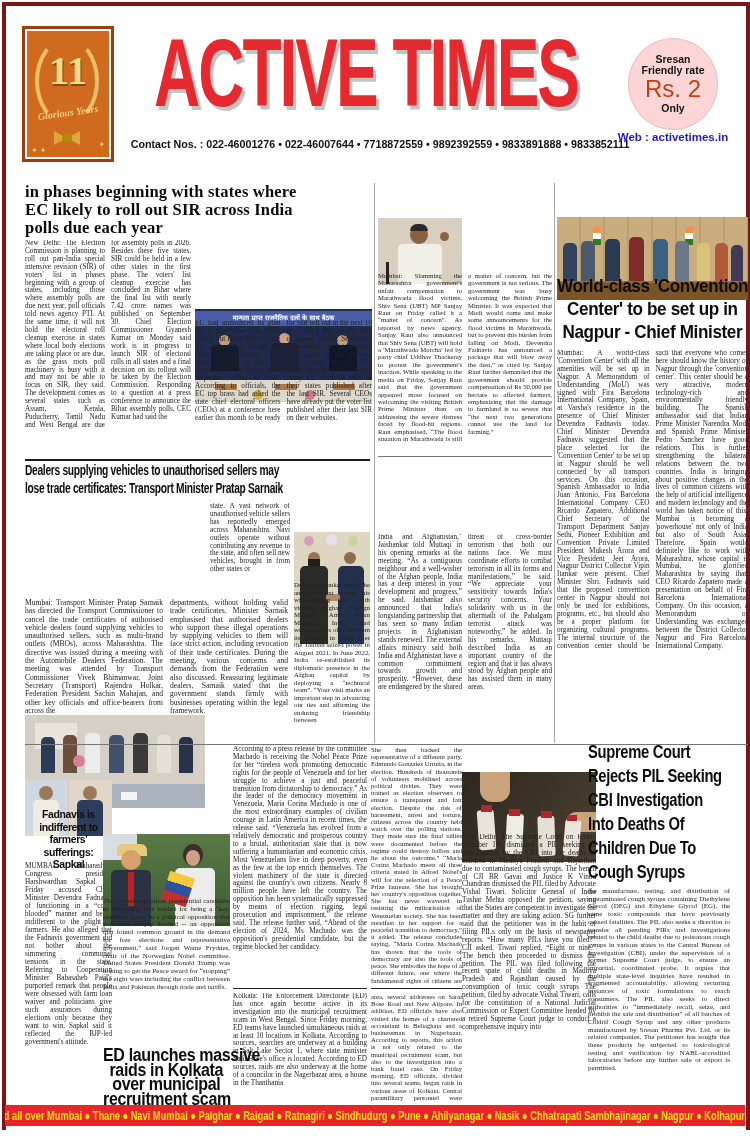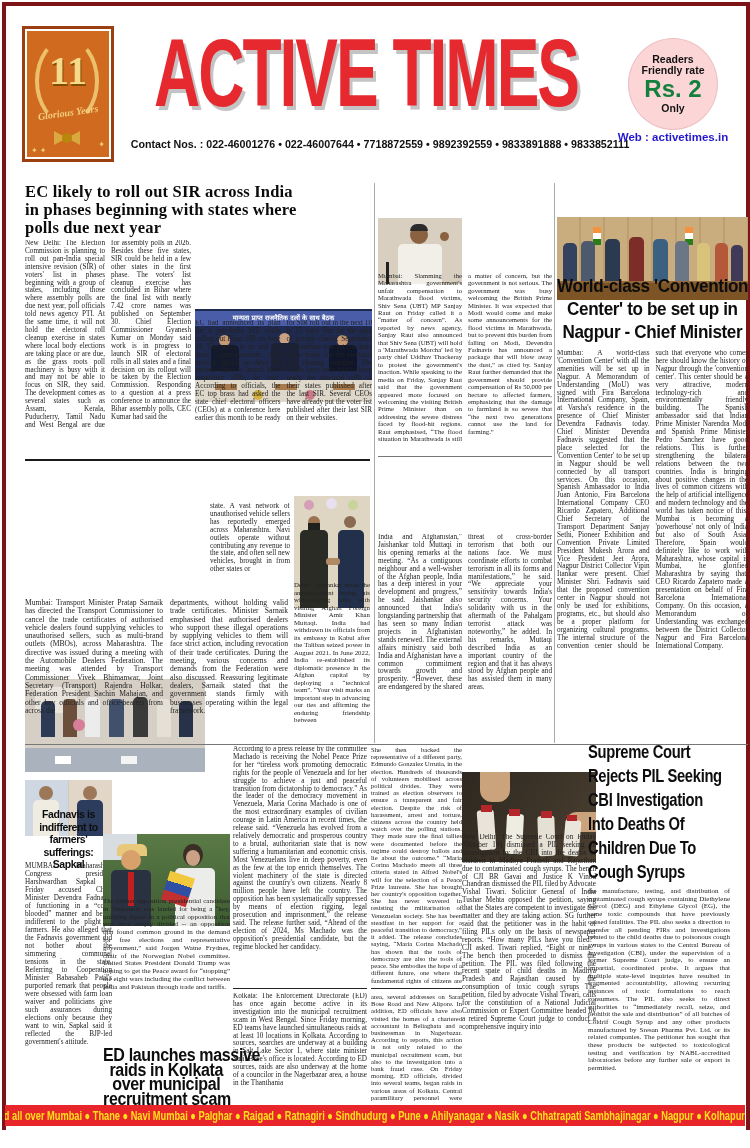--- a/index.html
+++ b/index.html
@@ -42,21 +42,21 @@
               transform:scale(1.0,1.52);transform-origin:center top;
               text-shadow:3px 3px 0 #c4c4c4;}
   .contact{position:absolute;left:112px;top:134px;width:508px;text-align:center;}
   .contact span{display:inline-block;font:bold 11.5px "Liberation Sans",sans-serif;color:#111;
                 transform:scaleX(.93);transform-origin:center;white-space:nowrap;}
   .price{position:absolute;left:628px;top:38px;width:88px;height:90px;border-radius:50%;
          background:#fcd6d6;border:1px solid #eebfc2;display:flex;flex-direction:column;
          align-items:center;justify-content:center;line-height:1.05;
          font-family:"Liberation Sans",sans-serif;color:#111;}
   .price .s{font-weight:bold;font-size:10.5px;}
-  .price .p{font-weight:bold;font-size:24px;color:#15803d;line-height:1.1;}
+  .price .p{font-weight:normal;font-size:24px;color:#c2410c;line-height:1.1;}
   .web{position:absolute;left:610px;top:131px;width:126px;text-align:center;
        font:bold 11.5px "Liberation Sans",sans-serif;color:#2417cc;}
   .issuebar{position:absolute;left:5px;top:157px;width:740px;height:21px;background:#7d1026;
             display:flex;align-items:center;justify-content:center;gap:4px;}
   .issuebar .t{font:bold 14.5px "Liberation Sans",sans-serif;color:#fff;letter-spacing:-0.2px;
                transform:scaleX(.96);white-space:nowrap;}
   .issuebar .p{font:bold 8.5px "Liberation Sans",sans-serif;color:#fff;align-self:flex-end;padding-bottom:3px;}
   .footerbar{position:absolute;left:5px;top:1105px;width:740px;height:21px;background:#e8252a;
              overflow:hidden;display:flex;align-items:center;justify-content:center;}
   .footerbar span{display:inline-block;font:bold 12.5px "Liberation Sans",sans-serif;color:#ffe11a;
@@ -75,34 +75,34 @@
       <div class="logo-cap">Glorious Years</div>
       <div class="bow"></div>
     </div>
     <div class="title-wrap">
       <span class="title-text">ACTIVE TIMES</span>
     </div>
     <div class="contact">
       <span>Contact Nos. : 022-46001276 • 022-46007644 • 7718872559 • 9892392559 • 9833891888 • 9833852111</span>
     </div>
     <div class="price">
-      <div class="s">Readers</div>
+      <div class="s">Sresan</div>
       <div class="s">Friendly rate</div>
       <div class="p">Rs. 2</div>
       <div class="s">Only</div>
     </div>
     <div class="web">Web : activetimes.in</div>
   </div>
 
 
   <div class="abs" style="left:25px;top:183px;width:347px;height:276px;">
     <div class="hser" style="font-size:16.5px;line-height:18px;letter-spacing:.2px;">
+      <div>in phases beginning with states where</div>
       <div>EC likely to roll out SIR across India</div>
-      <div>in phases beginning with states where</div>
-      <div style="width:170px;">polls due next year</div>
+      <div style="width:170px;">polls due each year</div>
     </div>
     <div class="ph abs" style="left:170px;top:40px;width:177px;height:93px;background:#202a4e;">
       <div class="abs" style="left:0;top:2px;width:177px;height:15px;background:#4a5da8;color:#fff;
            font:bold 6.5px 'DejaVu Sans',sans-serif;text-align:center;line-height:15px;overflow:hidden;">मान्यता प्राप्त राजनैतिक दलों के साथ बैठक</div>
       <div class="hd" style="left:24px;top:26px;width:11px;height:11px;background:#c79a76;"></div>
       <div class="fig" style="left:16px;top:36px;width:28px;height:26px;background:#141a2e;"></div>
       <div class="hd" style="left:84px;top:24px;width:11px;height:11px;background:#caa183;"></div>
       <div class="fig" style="left:76px;top:34px;width:28px;height:28px;background:#1a2138;"></div>
       <div class="hd" style="left:142px;top:26px;width:11px;height:11px;background:#c79a76;"></div>
       <div class="fig" style="left:134px;top:36px;width:28px;height:26px;background:#10162a;"></div>
@@ -152,20 +152,24 @@
       <span class="sq" style="width:111%;transform:scaleX(.9);text-align:center;">Center' to be set up in</span>
       <span class="sq" style="width:111%;transform:scaleX(.9);text-align:center;">Nagpur - Chief Minister</span>
     </div>
     <div class="just bt c2 abs" style="left:0;top:166px;width:191px;height:392px;">Mumbai: A world-class 'Convention Center' with all the amenities will be set up in Nagpur. A Memorandum of Understanding (MoU) was signed with Fira Barcelona International Company, Spain, at Varsha's residence in the presence of Chief Minister Devendra Fadnavis today. Chief Minister Devendra Fadnavis suggested that the place selected for the 'Convention Center' to be set up in Nagpur should be well connected by all transport services. On this occasion, Spanish Ambassador to India Juan Antonio, Fira Barcelona International Company CEO Ricardo Zapatero, Additional Chief Secretary of the Transport Department Sanjay Sethi, Pioneer Exhibition and Convention Private Limited President Mukesh Arora and Vice President Jeet Arora, Nagpur District Collector Vipin Itankar were present. Chief Minister Shri. Fadnavis said that the proposed convention center in Nagpur should not only be used for exhibitions, programs, etc., but should also be a proper platform for organizing cultural programs. The internal structure of the convention center should be such that everyone who comes here should know the history of Nagpur through the 'convention center'. This center should be a very attractive, modern technology-rich and environmentally friendly building. The Spanish ambassador said that Indian Prime Minister Narendra Modi and Spanish Prime Minister Pedro Sanchez have good relations. This is further strengthening the bilateral relations between the two countries. India is bringing about positive changes in the lives of common citizens with the help of artificial intelligence and modern technology and the world has taken notice of this. Mumbai is becoming a 'powerhouse' not only of India but also of South Asia. Therefore, Spain would definitely like to work with Maharashtra, whose capital is Mumbai, he glorified Maharashtra by saying that. CEO Ricardo Zapatero made a presentation on behalf of Fira Barcelona International Company. On this occasion, a Memorandum of Understanding was exchanged between the District Collector Nagpur and Fira Barcelona International Company.</div>
   </div>
 
   <div class="rule-h abs" style="left:25px;top:459px;width:345px;"></div>
   <div class="rule-h1 abs" style="left:378px;top:456px;width:174px;"></div>
 
   <div class="abs" style="left:25px;top:461px;width:345px;height:283px;">
+    <div class="hcond" style="font-size:14px;line-height:18px;width:265px;overflow:visible;">
+      <span class="sq" style="width:137%;transform:scaleX(.73);">Dealers supplying vehicles to unauthorised sellers may</span>
+      <span class="sq" style="width:137%;transform:scaleX(.73);">lose trade certificates: Transport Minister Pratap Sarnaik</span>
+    </div>
     <div class="ph abs" style="left:269px;top:3px;width:76px;height:112px;background:#ded5c2;">
       <div class="hd" style="left:10px;top:4px;width:10px;height:10px;background:#d4a0b8;"></div>
       <div class="hd" style="left:32px;top:2px;width:11px;height:11px;background:#e8e0ee;"></div>
       <div class="hd" style="left:54px;top:4px;width:10px;height:10px;background:#c8d49a;"></div>
       <div class="hd" style="left:14px;top:20px;width:12px;height:12px;background:#9c7350;"></div>
       <div class="abs" style="left:14px;top:27px;width:12px;height:8px;background:#20201c;"></div>
       <div class="fig" style="left:6px;top:34px;width:28px;height:78px;background:#2b2b26;"></div>
       <div class="hd" style="left:50px;top:20px;width:12px;height:12px;background:#8a6a50;"></div>
       <div class="fig" style="left:44px;top:34px;width:26px;height:78px;background:#22304c;"></div>
       <div class="abs" style="left:32px;top:62px;width:14px;height:7px;background:#b08a64;border-radius:3px;"></div>

